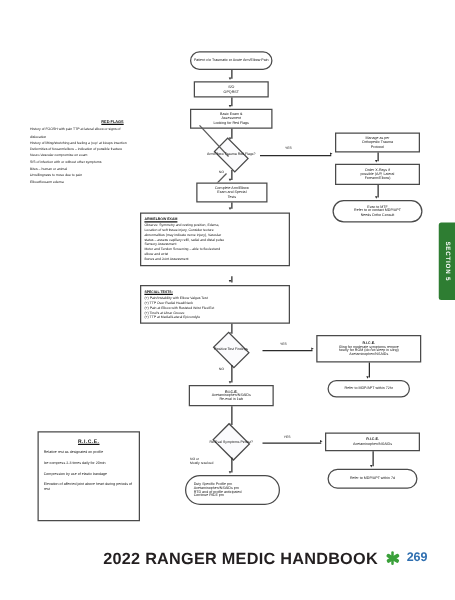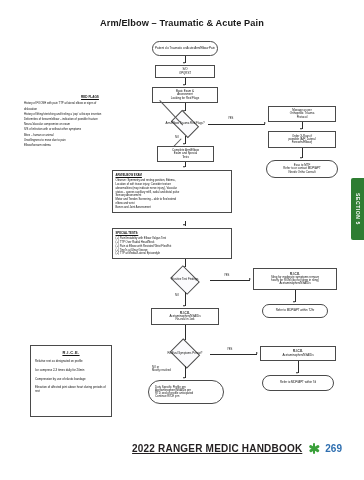--- a/index.html
+++ b/index.html
@@ -90,33 +90,32 @@
   }
   .sidetab span{
     font-size:5px;font-weight:bold;color:#fff;letter-spacing:.6px;
     transform:rotate(90deg);white-space:nowrap;
   }
 
   
   .footer{position:absolute;left:0;bottom:26px;width:364px;
     display:flex;align-items:center;justify-content:flex-end;padding-right:22px;
     box-sizing:border-box;gap:6px;}
-  .footer .ft{font-size:10px;font-weight:bold;color:#231f20;letter-spacing:.2px;text-decoration:underline;}
+  .footer .ft{font-size:13px;font-weight:bold;color:#231f20;letter-spacing:.2px;}
   .footer .pg{font-size:10px;font-weight:bold;color:#2f6fb0;}
   .logo{width:11px;height:11px;position:relative;}
   .logo i{position:absolute;left:4.2px;top:0;width:2.6px;height:11px;background:#3aa03a;border-radius:1.3px;display:block;}
   .logo i:nth-child(2){transform:rotate(60deg);}
   .logo i:nth-child(3){transform:rotate(120deg);}
 </style>
 </head>
 <body>
 
 <div class="page">
 
-  <div class="title">Arm/Elbow – Traumatic &amp; Acute Pain</div>
 
   <div class="node round" style="left:152px;top:41px;width:66px;height:15px;">
     <span>Patient c/o Traumatic or Acute Arm/Elbow Pain</span>
   </div>
 
   <div class="conn v" style="left:184.6px;top:56px;height:7px;"></div>
   <div class="arrow down" style="left:183.3px;top:62px;"></div>
 
   <div class="node" style="left:155px;top:65px;width:60px;height:13px;flex-direction:column;">
     <span>S/O</span>

